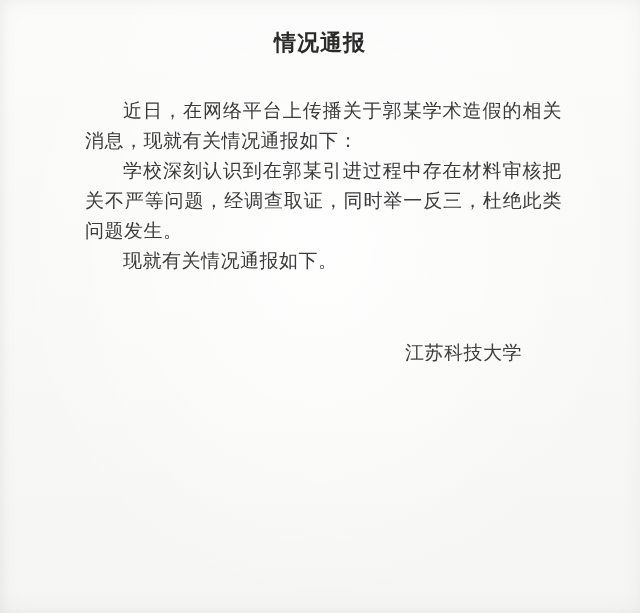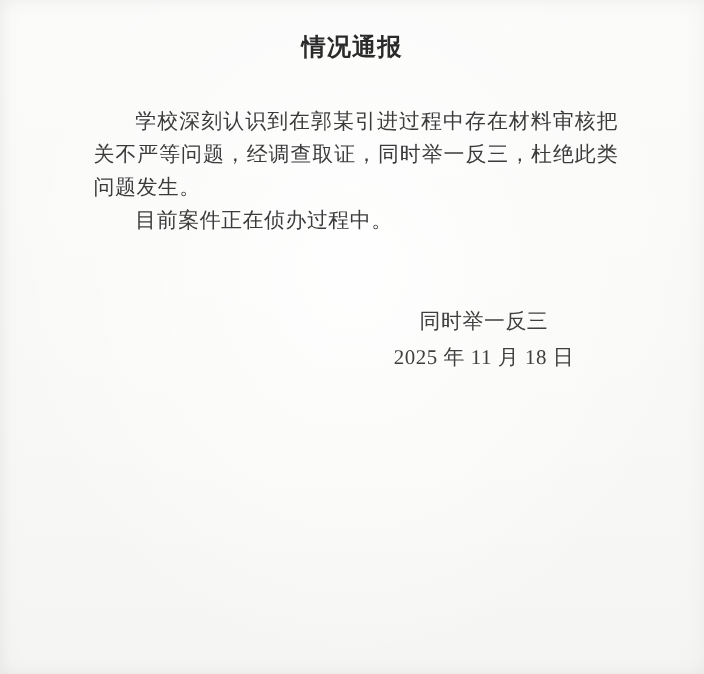--- a/index.html
+++ b/index.html
@@ -53,22 +53,22 @@
   }
 </style>
 </head>
 <body>
 
 <div class="page">
 
   <h1 class="title">情况通报</h1>
 
   <div class="body-text">
+    <p>近日，在网络平台上传播关于郭某学术造假的相关消息，现就有关情况通报如下：</p>
     <p>学校深刻认识到在郭某引进过程中存在材料审核把关不严等问题，经调查取证，同时举一反三，杜绝此类问题发生。</p>
-    <p>目前案件正在侦办过程中。</p>
+    <p>现就有关情况通报如下。</p>
   </div>
 
   <div class="signature-block">
-    <div>同时举一反三</div>
-    <div>2025 年 11 月 18 日</div>
+    <div>江苏科技大学</div>
   </div>
 
 </div>
 
 </body></html>

